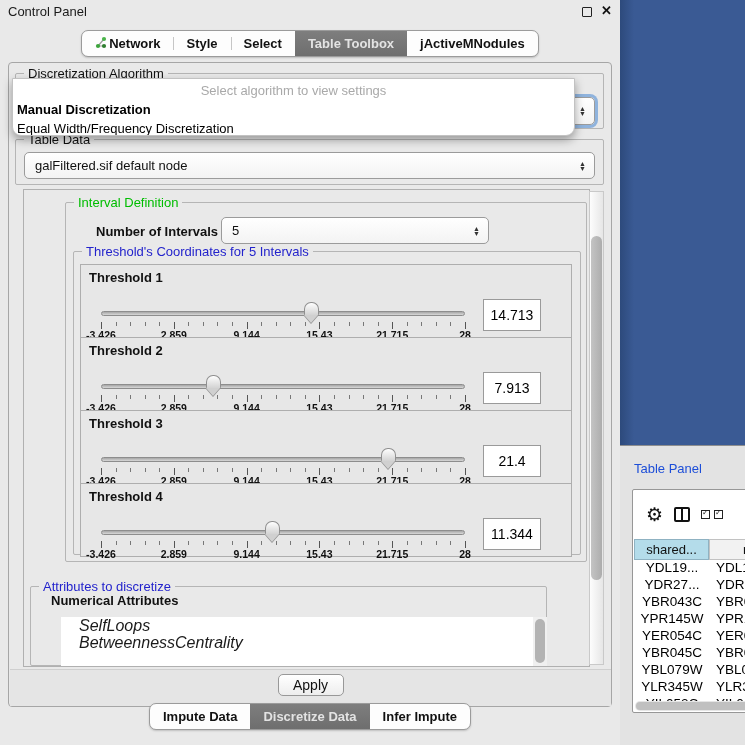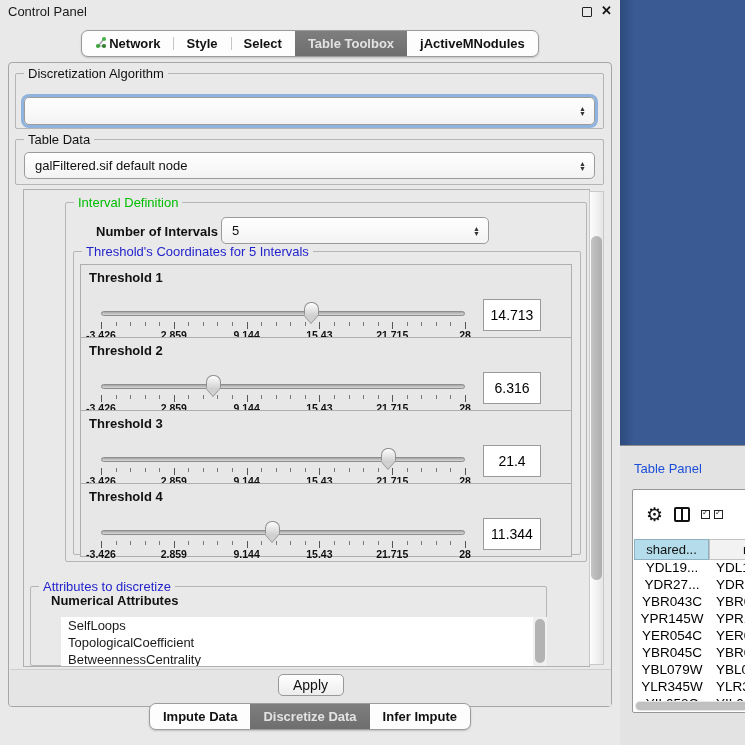--- a/index.html
+++ b/index.html
@@ -49,21 +49,21 @@
   .thr-thumb { position:absolute; top:37px; width:15px; height:13px; background:linear-gradient(#fefefe,#d3d3d3); border:1px solid #8f8f8f; border-bottom:none; border-radius:7px 7px 1px 1px; z-index:3; }
   .thr-thumb::after { content:""; position:absolute; left:-1px; top:12px; border-left:7.5px solid transparent; border-right:7.5px solid transparent; border-top:8px solid #d0d0d0; filter:drop-shadow(0 1px 0 #8f8f8f); }
   .tick { position:absolute; width:1px; background:#555; top:57px; }
   .tick.major { height:7px; }
   .tick.minor { height:4px; background:#777; }
   .ticklabel { position:absolute; top:64px; transform:translateX(-50%); font-size:10.5px; font-weight:bold; color:#111; white-space:nowrap; }
   .valbox { position:absolute; left:402px; top:34px; width:58px; height:32px; background:#fff; border:1px solid #9a9a9a; display:flex; align-items:center; justify-content:center; font-size:14px; color:#000; }
 
   
   #attr-list { position:absolute; left:30px; top:30px; width:472px; height:49px; background:#fff; overflow:hidden; }
-  .attr-item { font-size:13px; color:#1a1a1a; padding-left:7px; line-height:17px; white-space:nowrap; }
+  .attr-item { font-size:16px; color:#1a1a1a; padding-left:18px; line-height:17px; white-space:nowrap;font-style:italic; }
   #attr-scroll { position:absolute; left:502px; top:30px; width:14px; height:49px; background:#f0f0f0; }
   #attr-thumb { position:absolute; left:1.5px; top:2px; width:10px; height:44px; background:#b3b3b3; border-radius:5px; }
 
   #apply-row { left:1px; top:606px; width:601px; height:37px; background:#e5e5e5; border-top:1px solid #cfcfcf; display:flex; justify-content:center; }
   #apply-btn { margin-top:4px; width:66px; height:22px; background:linear-gradient(#ffffff,#ededed); border:1px solid #989898; border-radius:5px; font-size:14px; color:#111; display:flex; align-items:center; justify-content:center; }
 
   
   #desktop { left:620px; top:0; width:125px; height:445px; background:linear-gradient(90deg,#2d4a7c 0px,#3a5a94 14px,#3a5a94 100%); }
 
   
@@ -223,21 +223,21 @@
                 <span class="tick minor" style="left: 354.88px;"></span>
                 <span class="tick minor" style="left: 369.44px;"></span>
                 <span class="tick major" style="left: 384px;"></span>
                 <span class="ticklabel" style="left: 20px;">-3.426</span>
                 <span class="ticklabel" style="left: 92.8px;">2.859</span>
                 <span class="ticklabel" style="left: 165.6px;">9.144</span>
                 <span class="ticklabel" style="left: 238.4px;">15.43</span>
                 <span class="ticklabel" style="left: 311.2px;">21.715</span>
                 <span class="ticklabel" style="left: 384px;">28</span>
                 <div class="thr-thumb" style="left: 125.339px;"></div>
-                <div class="valbox">6.316</div>
+                <div class="valbox">7.913</div>
               </div>
               <div class="thr-row" style="top: 158px;">
                 <div class="thr-label">Threshold 3</div>
                 <div class="thr-track"></div>
                 <span class="tick major" style="left: 20px;"></span>
                 <span class="tick minor" style="left: 34.56px;"></span>
                 <span class="tick minor" style="left: 49.12px;"></span>
                 <span class="tick minor" style="left: 63.68px;"></span>
                 <span class="tick minor" style="left: 78.24px;"></span>
                 <span class="tick major" style="left: 92.8px;"></span>
@@ -310,39 +310,45 @@
               </div>
             </div>
         </div>
       </div>
 
       <div class="group" style="left:6px;top:396px;width:517px;height:80px;">
         <span class="glabel blue">Attributes to discretize</span>
         <div class="abs" style="left:20px;top:6px;font-size:13px;font-weight:bold;color:#111;">Numerical Attributes</div>
         <div id="attr-list">
             <div class="attr-item">SelfLoops</div>
-            <div class="attr-item">TopologicalCoefficient</div>
             <div class="attr-item">BetweennessCentrality</div>
           </div>
         <div id="attr-scroll">
             <div id="attr-thumb"></div>
           </div>
       </div>
 
     </div>
 
     <div id="outer-scrollbar" class="abs">
       <div id="outer-thumb" class="abs"></div>
     </div>
 
     <div id="apply-row" class="abs">
       <div id="apply-btn">Apply</div>
     </div>
   </div>
 
+  <div id="algo-popup" class="abs">
+    <div id="popup-prompt">Select algorithm to view settings</div>
+    <div id="popup-options">
+        <div class="popup-option first">Manual Discretization</div>
+        <div class="popup-option">Equal Width/Frequency Discretization</div>
+      </div>
+  </div>
 
   <div id="bottom-tabs" class="abs">
     <div class="tabbar" id="bottom-tabbar">
         <div class="tab">
           <span>Impute Data</span>
         </div>
         <div class="tab selected">
           <span>Discretize Data</span>
         </div>
         <div class="tab">

